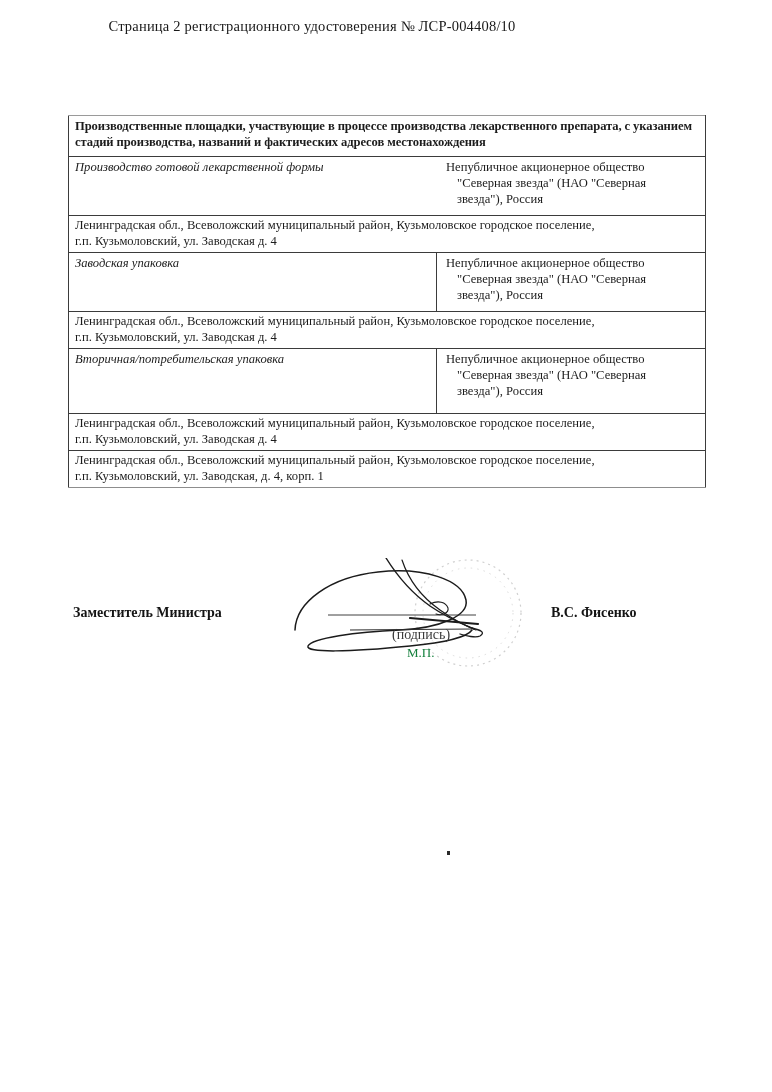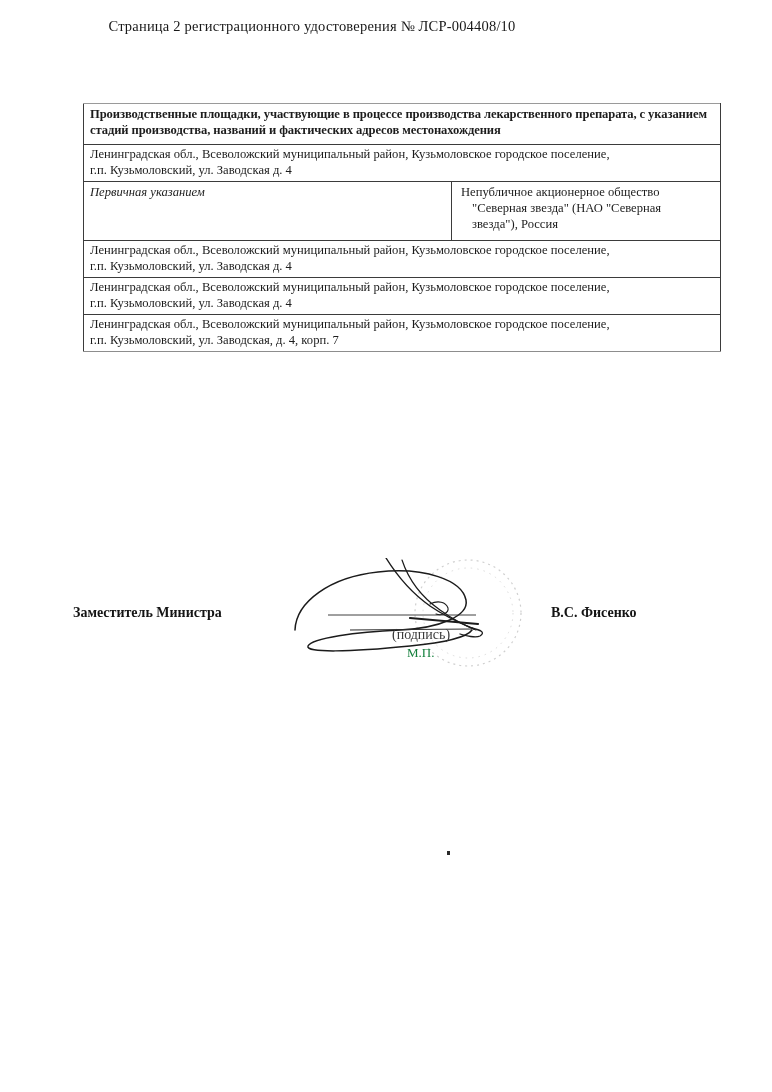--- a/index.html
+++ b/index.html
@@ -26,25 +26,24 @@
     font-size: 14.5px;
     letter-spacing: 0.2px;
     color: #181818;
     white-space: nowrap;
   }
 
   
   .prod-table {
     position: absolute;
     left: 68px;
-    top: 103px;
+    top: 115px;
     width: 637px;
     border-collapse: collapse;
     table-layout: fixed;
-    margin-left: 15px;
   }
   .prod-table td {
     border: 1px solid #3b3b3b;
     vertical-align: top;
     padding: 3px 5px 3px 6px;
     font-size: 12.6px;
     line-height: 1.27;
     color: #1c1c1c;
   }
 
@@ -155,52 +154,68 @@
     <col style="width:368px">
     <col style="width:269px">
   </colgroup>
   <tbody>
 
     <tr>
       <td class="hdr-cell faint-top" colspan="2">Производственные площадки, участвующие в процессе производства лекарственного препарата, с указанием стадий производства, названий и фактических адресов местонахождения</td>
     </tr>
 
     <tr>
+      <td class="stage-cell">Производство готовой лекарственной формы</td>
+      <td class="org-cell noline" rowspan="1">
+        <span class="org-l1">Непубличное акционерное общество</span>
+        <span class="org-l2">"Северная звезда" (НАО "Северная</span>
+        <span class="org-l3">звезда"), Россия</span>
+      </td>
+    </tr>
+    <tr>
       <td class="addr-cell" colspan="2">
         <span class="a1">Ленинградская обл., Всеволожский муниципальный район, Кузьмоловское городское поселение,</span>
         <span class="a2">г.п. Кузьмоловский, ул. Заводская д. 4</span>
       </td>
     </tr>
 
     <tr>
-      <td class="stage-cell">Первичная указанием</td>
+      <td class="stage-cell">Заводская упаковка</td>
       <td class="org-cell">
         <span class="org-l1">Непубличное акционерное общество</span>
         <span class="org-l2">"Северная звезда" (НАО "Северная</span>
         <span class="org-l3">звезда"), Россия</span>
       </td>
     </tr>
     <tr>
       <td class="addr-cell" colspan="2">
         <span class="a1">Ленинградская обл., Всеволожский муниципальный район, Кузьмоловское городское поселение,</span>
         <span class="a2">г.п. Кузьмоловский, ул. Заводская д. 4</span>
       </td>
     </tr>
 
     <tr>
+      <td class="stage-cell tall">Вторичная/потребительская упаковка</td>
+      <td class="org-cell">
+        <span class="org-l1">Непубличное акционерное общество</span>
+        <span class="org-l2">"Северная звезда" (НАО "Северная</span>
+        <span class="org-l3">звезда"), Россия</span>
+      </td>
+    </tr>
+    <tr>
       <td class="addr-cell" colspan="2">
         <span class="a1">Ленинградская обл., Всеволожский муниципальный район, Кузьмоловское городское поселение,</span>
         <span class="a2">г.п. Кузьмоловский, ул. Заводская д. 4</span>
       </td>
     </tr>
 
     <tr>
       <td class="addr-cell faint-bot" colspan="2">
         <span class="a1">Ленинградская обл., Всеволожский муниципальный район, Кузьмоловское городское поселение,</span>
-        <span class="a2">г.п. Кузьмоловский, ул. Заводская, д. 4, корп. 7</span>
+        <span class="a2">г.п. Кузьмоловский, ул. Заводская, д. 4, корп. 1</span>
       </td>
     </tr>
 
   </tbody>
 </table>
 
 <div class="sig-row">
   <div class="sig-title">Заместитель Министра</div>
   <div class="sig-name">В.С. Фисенко</div>
 </div>

